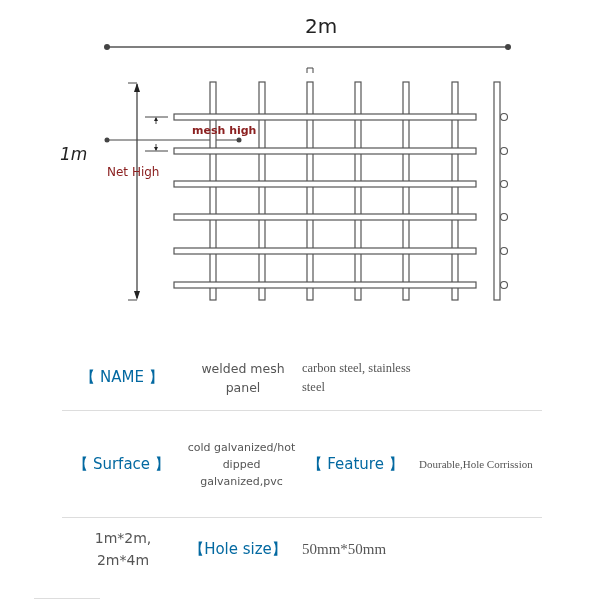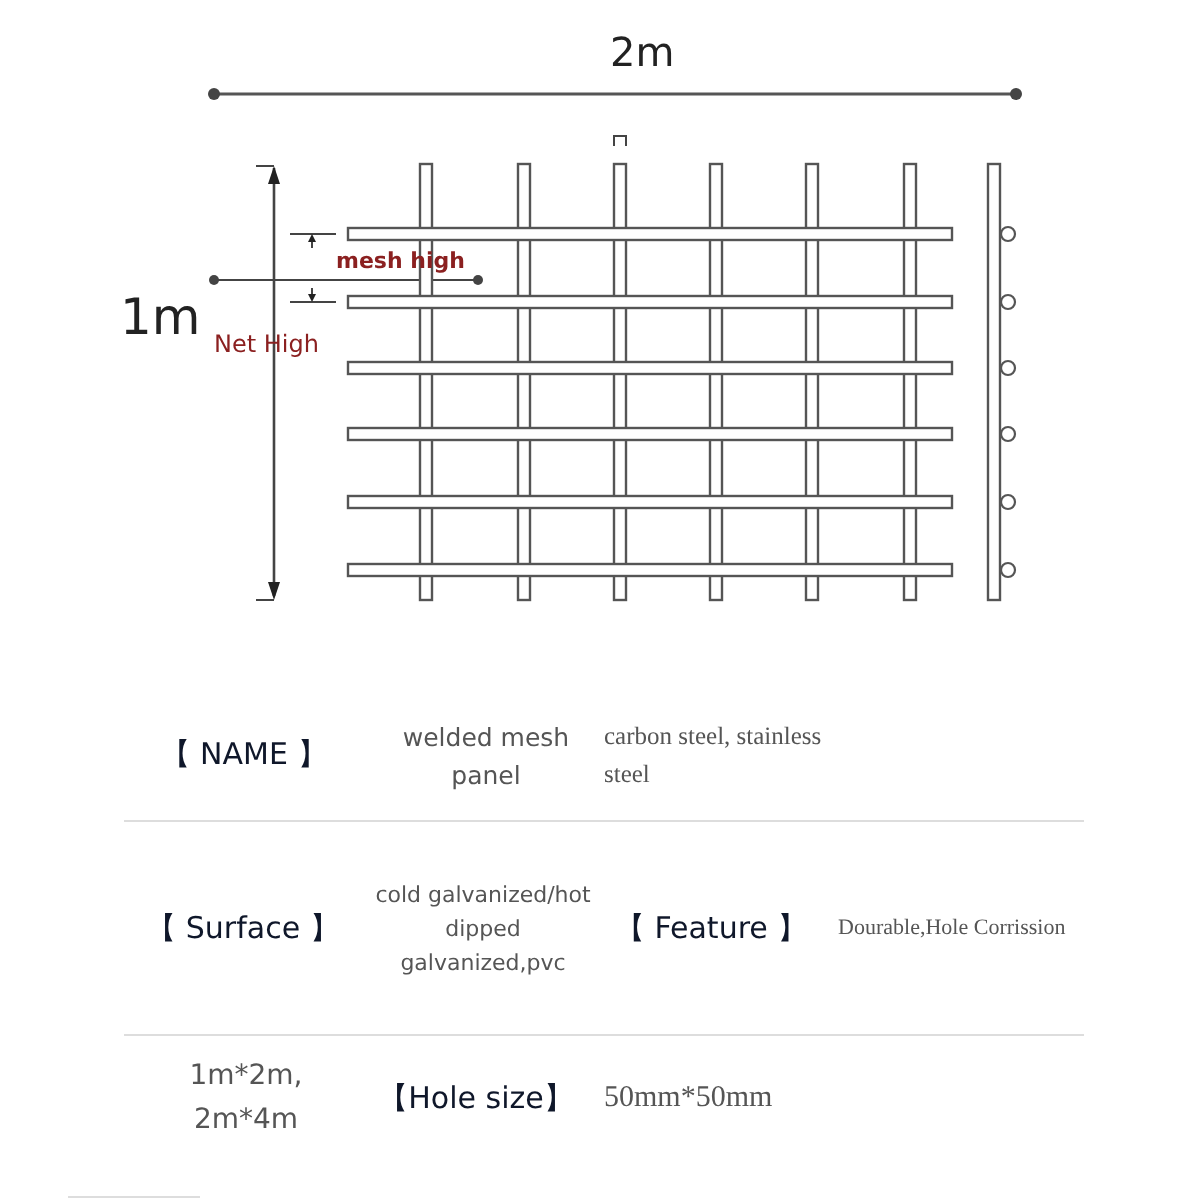--- a/index.html
+++ b/index.html
@@ -1,29 +1,29 @@
 <!DOCTYPE html>
 <html><head>
 <meta charset="utf-8">
 <style>
   html,body{margin:0;padding:0;background:#fff;}
   body{width:600px;height:600px;position:relative;overflow:hidden;font-family:"DejaVu Sans",sans-serif;}
   .diagram{position:absolute;left:0;top:0;width:600px;height:320px;text-align:right;}
   .lbl{position:absolute;color:#222;}
   .w-label{left:305px;top:14px;font-size:20px;}
-  .h-label{left:60px;top:144px;font-size:25px;}
-  .mesh-label{left:132px;top:124px;font-size:11px;color:#8b2020;font-weight:bold;padding-left:36px;}
+  .h-label{left:60px;top:144px;font-size:17px;font-style:italic;}
+  .mesh-label{left:156px;top:124px;font-size:11px;color:#8b2020;font-weight:bold;padding-left:36px;}
   .net-label{left:107px;top:165px;font-size:12px;color:#8b2020;}
   .table{position:absolute;left:62px;top:345px;width:480px;}
   .row{position:relative;display:flex;align-items:center;border-bottom:1px solid #ddd;}
   .row:last-child{border-bottom:none;}
   .r1{height:65px;}
   .r2{height:106px;}
   .r3{height:62px;}
-  .cell{color:#0f172a;}
+  .cell{color:#0369a1;}
   .key{font-size:15px;text-align:center;}
   .val{font-size:12.5px;line-height:19px;color:#555;}
   .c1{width:120px;}
   .c2{width:110px;padding-left:6px;text-align:center;}
   .c3{width:120px;}
   .c4{width:124px;padding-left:4px;font-family:Liberation Serif, serif;}
   .r2 .val{font-size:11px;line-height:17px;}
   .r3 .val{font-size:14px;line-height:22px;}
   .r3 .c4{font-size:15px;}
   .footer-line{position:absolute;left:34px;top:598px;width:66px;height:1px;background:#ddd;}

